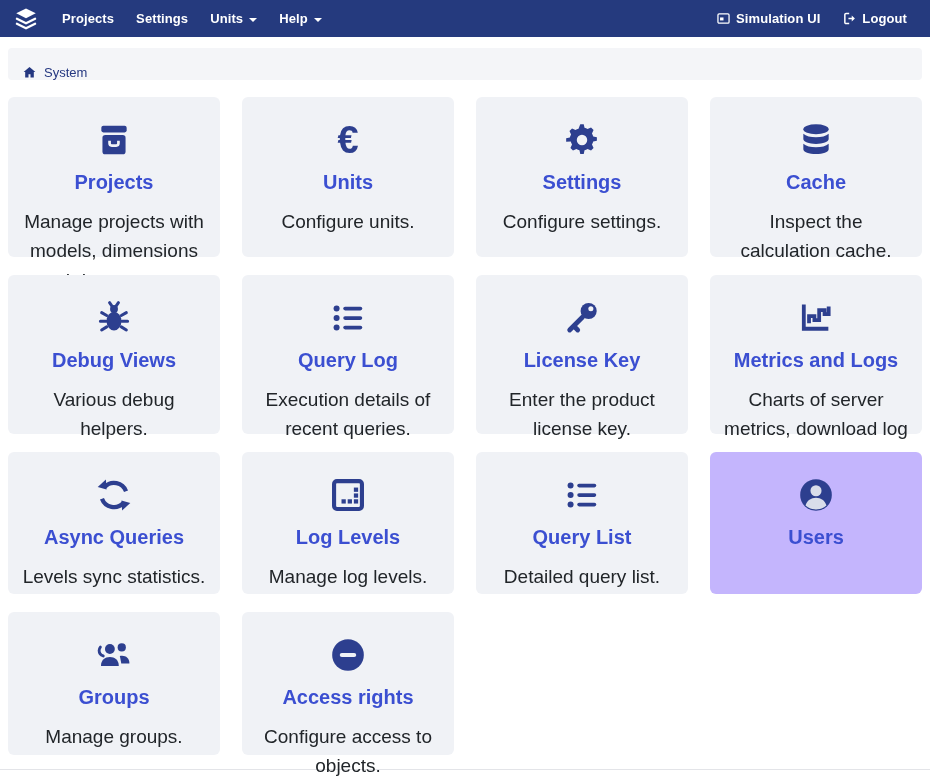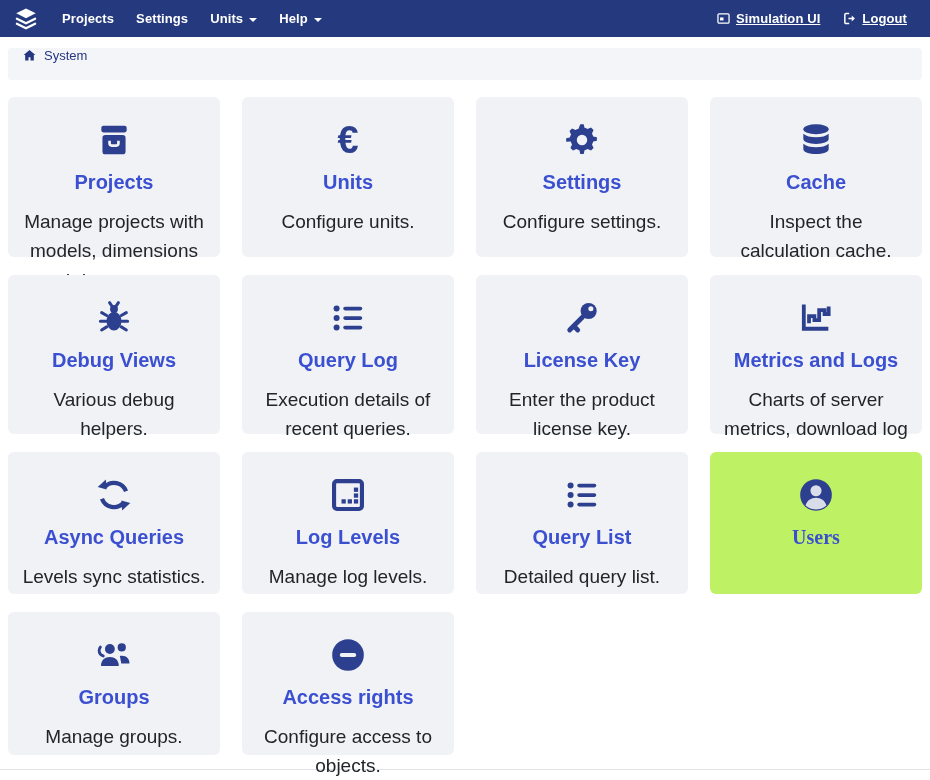--- a/index.html
+++ b/index.html
@@ -13,40 +13,40 @@
     height:37px;background:#253a7e;color:#fff;
     display:flex;align-items:center;padding:0 14px 0 12px;
   }
   .brand{width:27px;height:27px;display:flex;align-items:center;justify-content:center;margin-right:12px;cursor:pointer;}
   .nav-item{
     font-size:13px;font-weight:700;letter-spacing:.1px;
     padding:0 11px;height:37px;display:flex;align-items:center;gap:6px;cursor:pointer;white-space:nowrap;
   }
   .caret{width:0;height:0;border-left:4px solid transparent;border-right:4px solid transparent;border-top:4px solid #fff;margin-top:2px;}
   .nav-right{margin-left:auto;display:flex;align-items:center;gap:4px;}
-  .nav-right .nav-item{padding:0 9px;gap:5px;text-decoration:underline;}
+  .nav-right .nav-item{padding:0 9px;gap:5px;}
   .nav-icon{display:flex;align-items:center;}
   
   .breadcrumb{
     margin:11px 8px 0;background:#f4f5f8;border-radius:4px;height:32px;
-    display:flex;align-items:flex-start;gap:7px;padding:0 14px;
+    display:flex;align-items:flex-end;gap:7px;padding:0 14px;
     font-size:13px;color:#243780;
   }
   .breadcrumb .crumb{cursor:pointer;display:flex;align-items:center;gap:7px;}
   
   .grid{
     display:grid;grid-template-columns:repeat(4,1fr);
     grid-template-rows:160px 159px 142px 143px;
     column-gap:22px;row-gap:18px;margin:17px 8px 0;
   }
   .card{
     background:#f0f2f6;border-radius:6px;text-align:center;
     padding-top:20px;box-sizing:border-box;cursor:pointer;
   }
-  .card.highlighted{background:#bef264;font-family:Liberation Serif, serif;}
+  .card.highlighted{background:#c4b5fd;}
   .icon-wrap{height:46px;display:flex;align-items:center;justify-content:center;}
   .euro-glyph{font-size:38px;font-weight:800;line-height:1;color:#2d3f8f;}
   .card-title{font-size:20px;font-weight:700;color:#3b4fd1;margin-top:7px;line-height:1.2;}
   .card-desc{font-size:19px;color:#212529;margin:13px auto 0;line-height:1.55;max-width:186px;}
   
   .footer-line{margin-top:14px;border-top:1px solid #e3e4e8;height:0;}
 </style>
 </head>
 <body>
 

